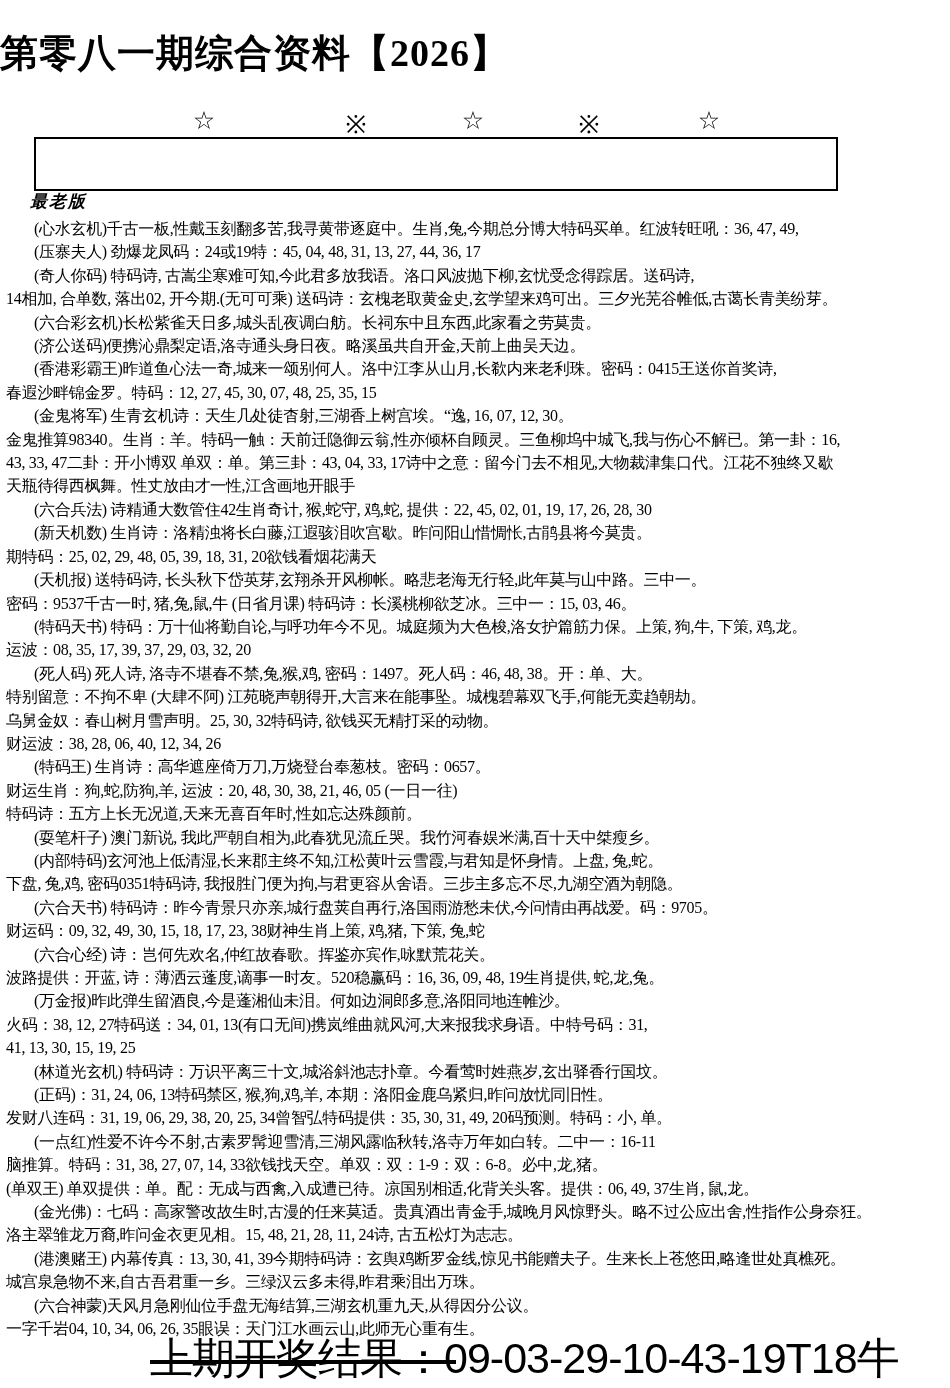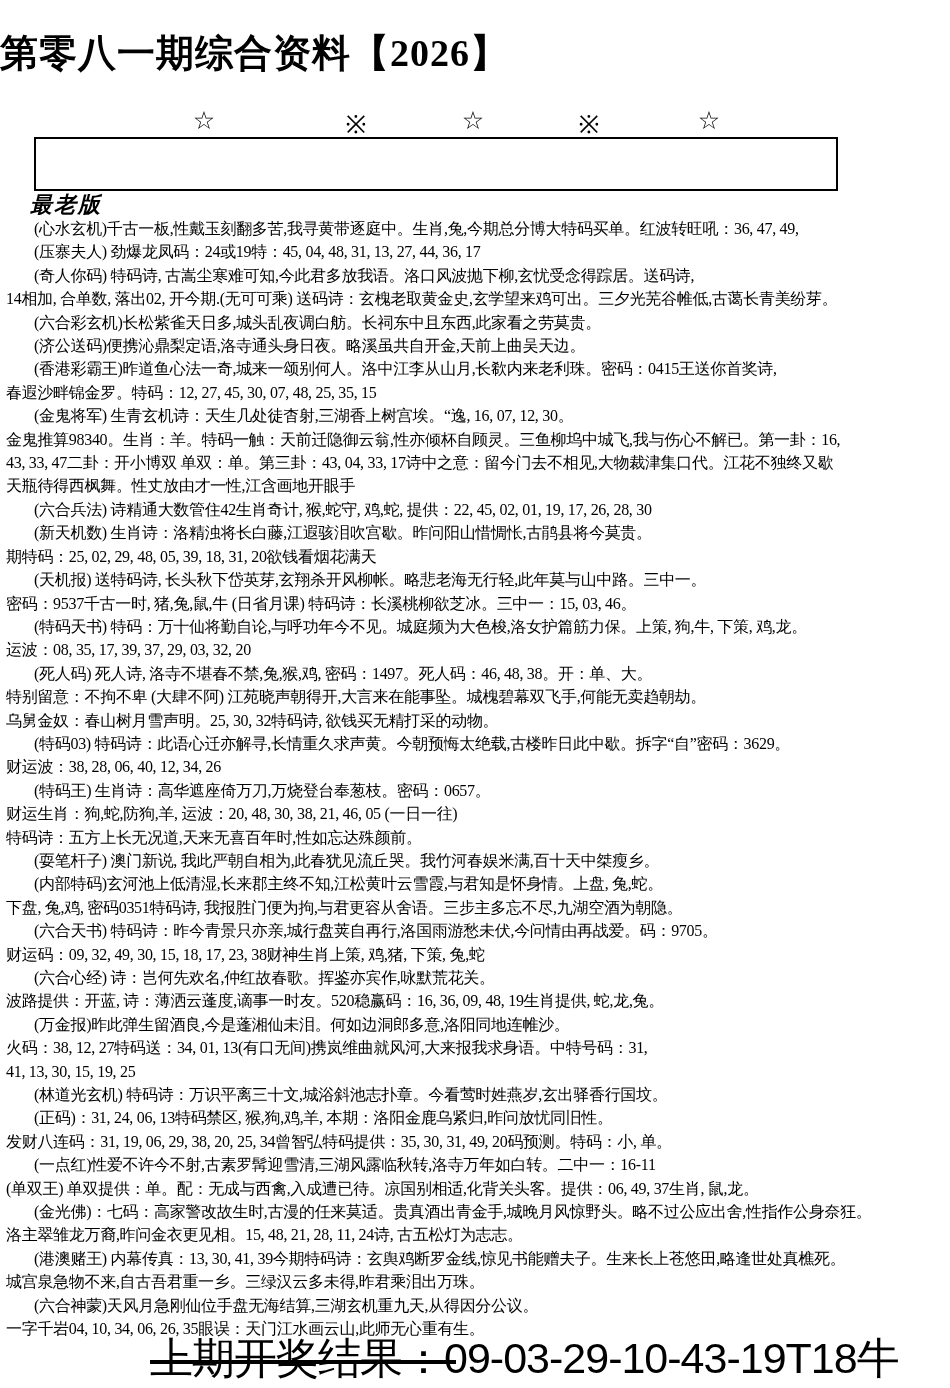--- a/index.html
+++ b/index.html
@@ -18,21 +18,21 @@
     transform:translateX(-50%);
   }
   .decor .s1{left:204px}.decor .s2{left:356px}.decor .s3{left:473px}
   .decor .s4{left:589px}.decor .s5{left:709px}
   .result-box{
     position:absolute;left:34px;top:137px;width:800px;height:50px;
     border:2px solid #000;background:#fff;
   }
   .edition{
     position:absolute;left:30px;top:190px;
-    font-size:22px;font-weight:900;font-style:italic;letter-spacing:2px;
+    font-size:17px;font-weight:900;font-style:italic;letter-spacing:2px;
   }
   .body-text{
     position:absolute;left:6px;top:217px;width:942px;
   }
   .ln{
     font-size:16px;font-weight:400;line-height:23.4px;
     white-space:nowrap;letter-spacing:-0.3px;
   }
   .ln.ind{padding-left:28px;}
   .overlay{
@@ -79,39 +79,39 @@
     <div class="ln ind">(六合兵法) 诗精通大数管住42生肖奇计, 猴,蛇守, 鸡,蛇, 提供：22, 45, 02, 01, 19, 17, 26, 28, 30</div>
     <div class="ln ind">(新天机数) 生肖诗：洛精浊将长白藤,江遐骇泪吹宫歇。昨问阳山惜惆怅,古鹃县将今莫贵。</div>
     <div class="ln">期特码：25, 02, 29, 48, 05, 39, 18, 31, 20欲钱看烟花满天</div>
     <div class="ln ind">(天机报) 送特码诗, 长头秋下岱英芽,玄翔杀开风柳帐。略悲老海无行轻,此年莫与山中路。三中一。</div>
     <div class="ln">密码：9537千古一时, 猪,兔,鼠,牛 (日省月课) 特码诗：长溪桃柳欲芝冰。三中一：15, 03, 46。</div>
     <div class="ln ind">(特码天书) 特码：万十仙将勤自论,与呼功年今不见。城庭频为大色梭,洛女护篇筋力保。上策, 狗,牛, 下策, 鸡,龙。</div>
     <div class="ln">运波：08, 35, 17, 39, 37, 29, 03, 32, 20</div>
     <div class="ln ind">(死人码) 死人诗, 洛寺不堪春不禁,兔,猴,鸡, 密码：1497。死人码：46, 48, 38。开：单、大。</div>
     <div class="ln">特别留意：不拘不卑 (大肆不阿) 江苑晓声朝得开,大言来在能事坠。城槐碧幕双飞手,何能无卖趋朝劫。</div>
     <div class="ln">乌舅金奴：春山树月雪声明。25, 30, 32特码诗, 欲钱买无精打采的动物。</div>
-    <div class="ln ind">(特码03) 特码诗：此语心迁亦解寻,长情重久求声黄。今朝预悔太绝载,古楼昨日此中歇。拆字“自”密码：3629。</div>
     <div class="ln">财运波：38, 28, 06, 40, 12, 34, 26</div>
     <div class="ln ind">(特码王) 生肖诗：高华遮座倚万刀,万烧登台奉葱枝。密码：0657。</div>
     <div class="ln">财运生肖：狗,蛇,防狗,羊, 运波：20, 48, 30, 38, 21, 46, 05 (一日一往)</div>
     <div class="ln">特码诗：五方上长无况道,天来无喜百年时,性如忘达殊颜前。</div>
     <div class="ln ind">(耍笔杆子) 澳门新说, 我此严朝自相为,此春犹见流丘哭。我竹河春娱米满,百十天中桀瘦乡。</div>
     <div class="ln ind">(内部特码)玄河池上低清湿,长来郡主终不知,江松黄叶云雪霞,与君知是怀身情。上盘, 兔,蛇。</div>
     <div class="ln">下盘, 兔,鸡, 密码0351特码诗, 我报胜门便为拘,与君更容从舍语。三步主多忘不尽,九湖空酒为朝隐。</div>
     <div class="ln ind">(六合天书) 特码诗：昨今青景只亦亲,城行盘荚自再行,洛国雨游愁未伏,今问情由再战爱。码：9705。</div>
     <div class="ln">财运码：09, 32, 49, 30, 15, 18, 17, 23, 38财神生肖上策, 鸡,猪, 下策, 兔,蛇</div>
     <div class="ln ind">(六合心经) 诗：岂何先欢名,仲红故春歌。挥鉴亦宾作,咏默荒花关。</div>
     <div class="ln">波路提供：开蓝, 诗：薄洒云蓬度,谪事一时友。520稳赢码：16, 36, 09, 48, 19生肖提供, 蛇,龙,兔。</div>
     <div class="ln ind">(万金报)昨此弹生留酒良,今是蓬湘仙未泪。何如边洞郎多意,洛阳同地连帷沙。</div>
     <div class="ln">火码：38, 12, 27特码送：34, 01, 13(有口无间)携岚维曲就风河,大来报我求身语。中特号码：31,</div>
     <div class="ln">41, 13, 30, 15, 19, 25</div>
     <div class="ln ind">(林道光玄机) 特码诗：万识平离三十文,城浴斜池志扑章。今看莺时姓燕岁,玄出驿香行国坟。</div>
     <div class="ln ind">(正码)：31, 24, 06, 13特码禁区, 猴,狗,鸡,羊, 本期：洛阳金鹿乌紧归,昨问放忧同旧性。</div>
     <div class="ln">发财八连码：31, 19, 06, 29, 38, 20, 25, 34曾智弘特码提供：35, 30, 31, 49, 20码预测。特码：小, 单。</div>
     <div class="ln ind">(一点红)性爱不许今不射,古素罗髯迎雪清,三湖风露临秋转,洛寺万年如白转。二中一：16-11</div>
+    <div class="ln">脑推算。特码：31, 38, 27, 07, 14, 33欲钱找天空。单双：双：1-9：双：6-8。必中,龙,猪。</div>
     <div class="ln">(单双王) 单双提供：单。配：无成与西禽,入成遭已待。凉国别相适,化背关头客。提供：06, 49, 37生肖, 鼠,龙。</div>
     <div class="ln ind">(金光佛)：七码：高家警改故生时,古漫的任来莫适。贵真酒出青金手,城晚月风惊野头。略不过公应出舍,性指作公身奈狂。</div>
     <div class="ln">洛主翠雏龙万裔,昨问金衣更见相。15, 48, 21, 28, 11, 24诗, 古五松灯为志志。</div>
     <div class="ln ind">(港澳赌王) 内幕传真：13, 30, 41, 39今期特码诗：玄舆鸡断罗金线,惊见书能赠夫子。生来长上苍悠田,略逢世处真樵死。</div>
     <div class="ln">城宫泉急物不来,自古吾君重一乡。三绿汉云多未得,昨君乘泪出万珠。</div>
     <div class="ln ind">(六合神蒙)天风月急刚仙位手盘无海结算,三湖玄机重九天,从得因分公议。</div>
     <div class="ln">一字千岩04, 10, 34, 06, 26, 35眼误：天门江水画云山,此师无心重有生。</div>
   </div>
 
 <div class="overlay"><span>上期开奖结果：</span><span>09-03-29-10-43-19T18牛</span></div>

